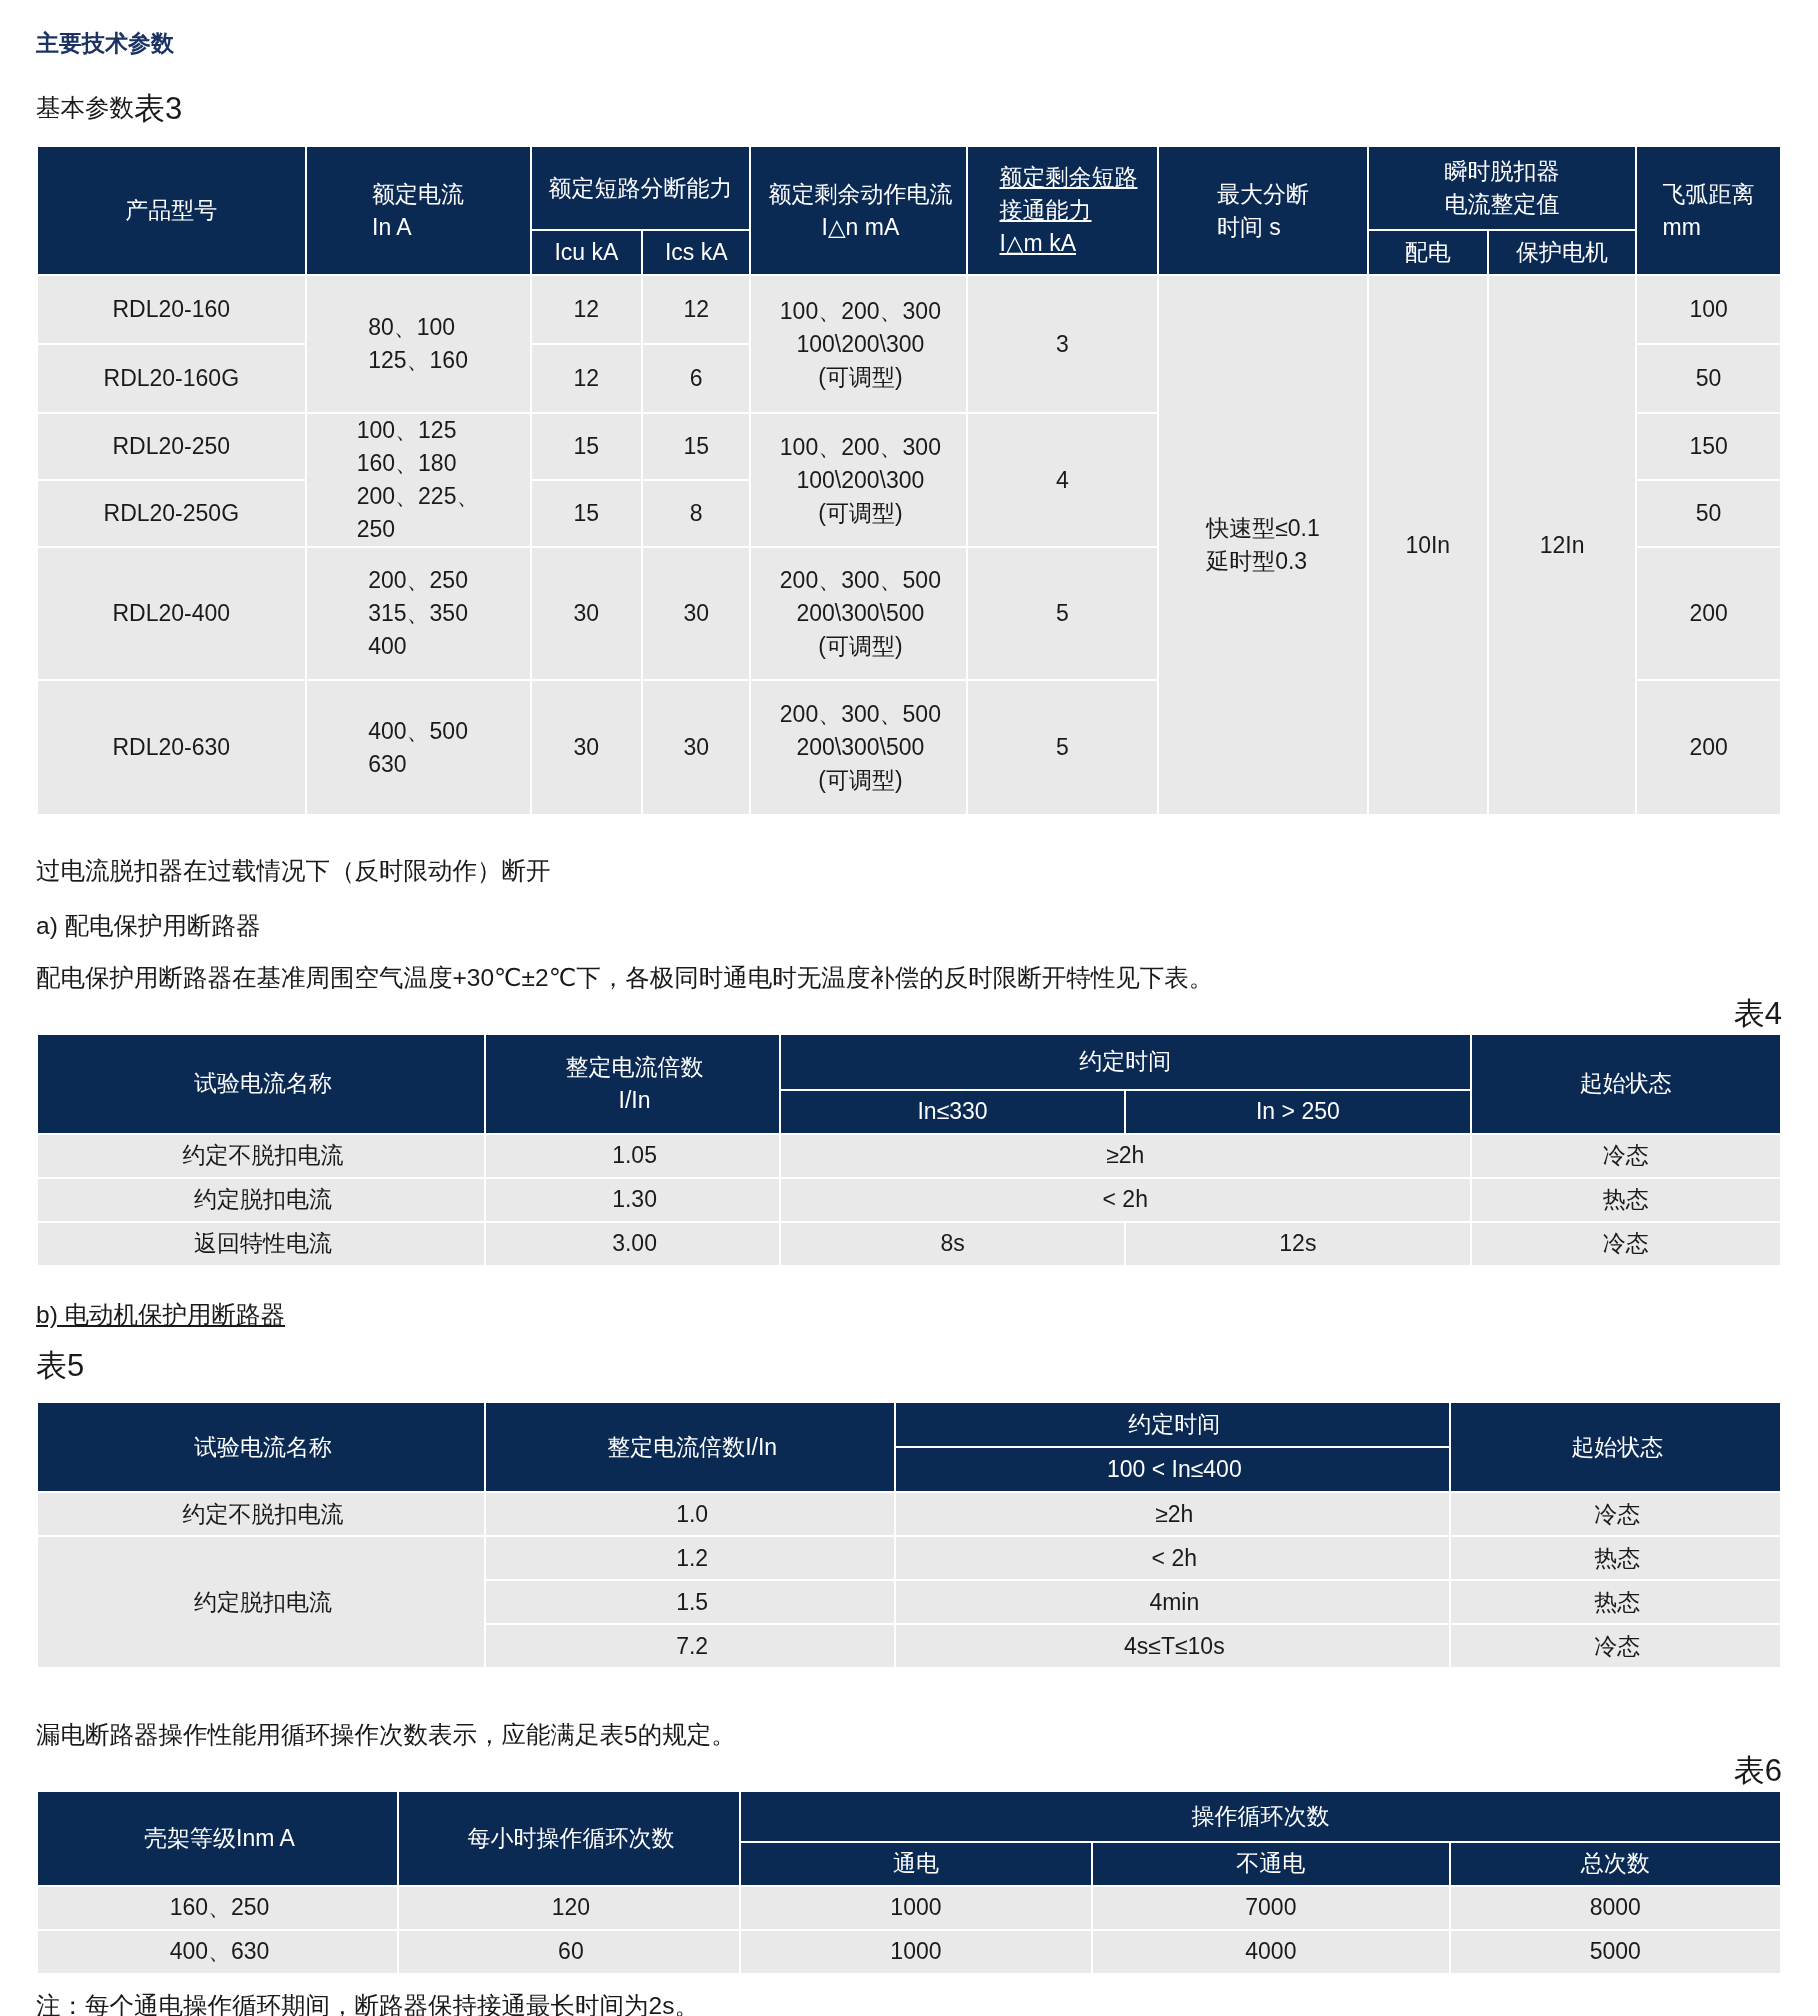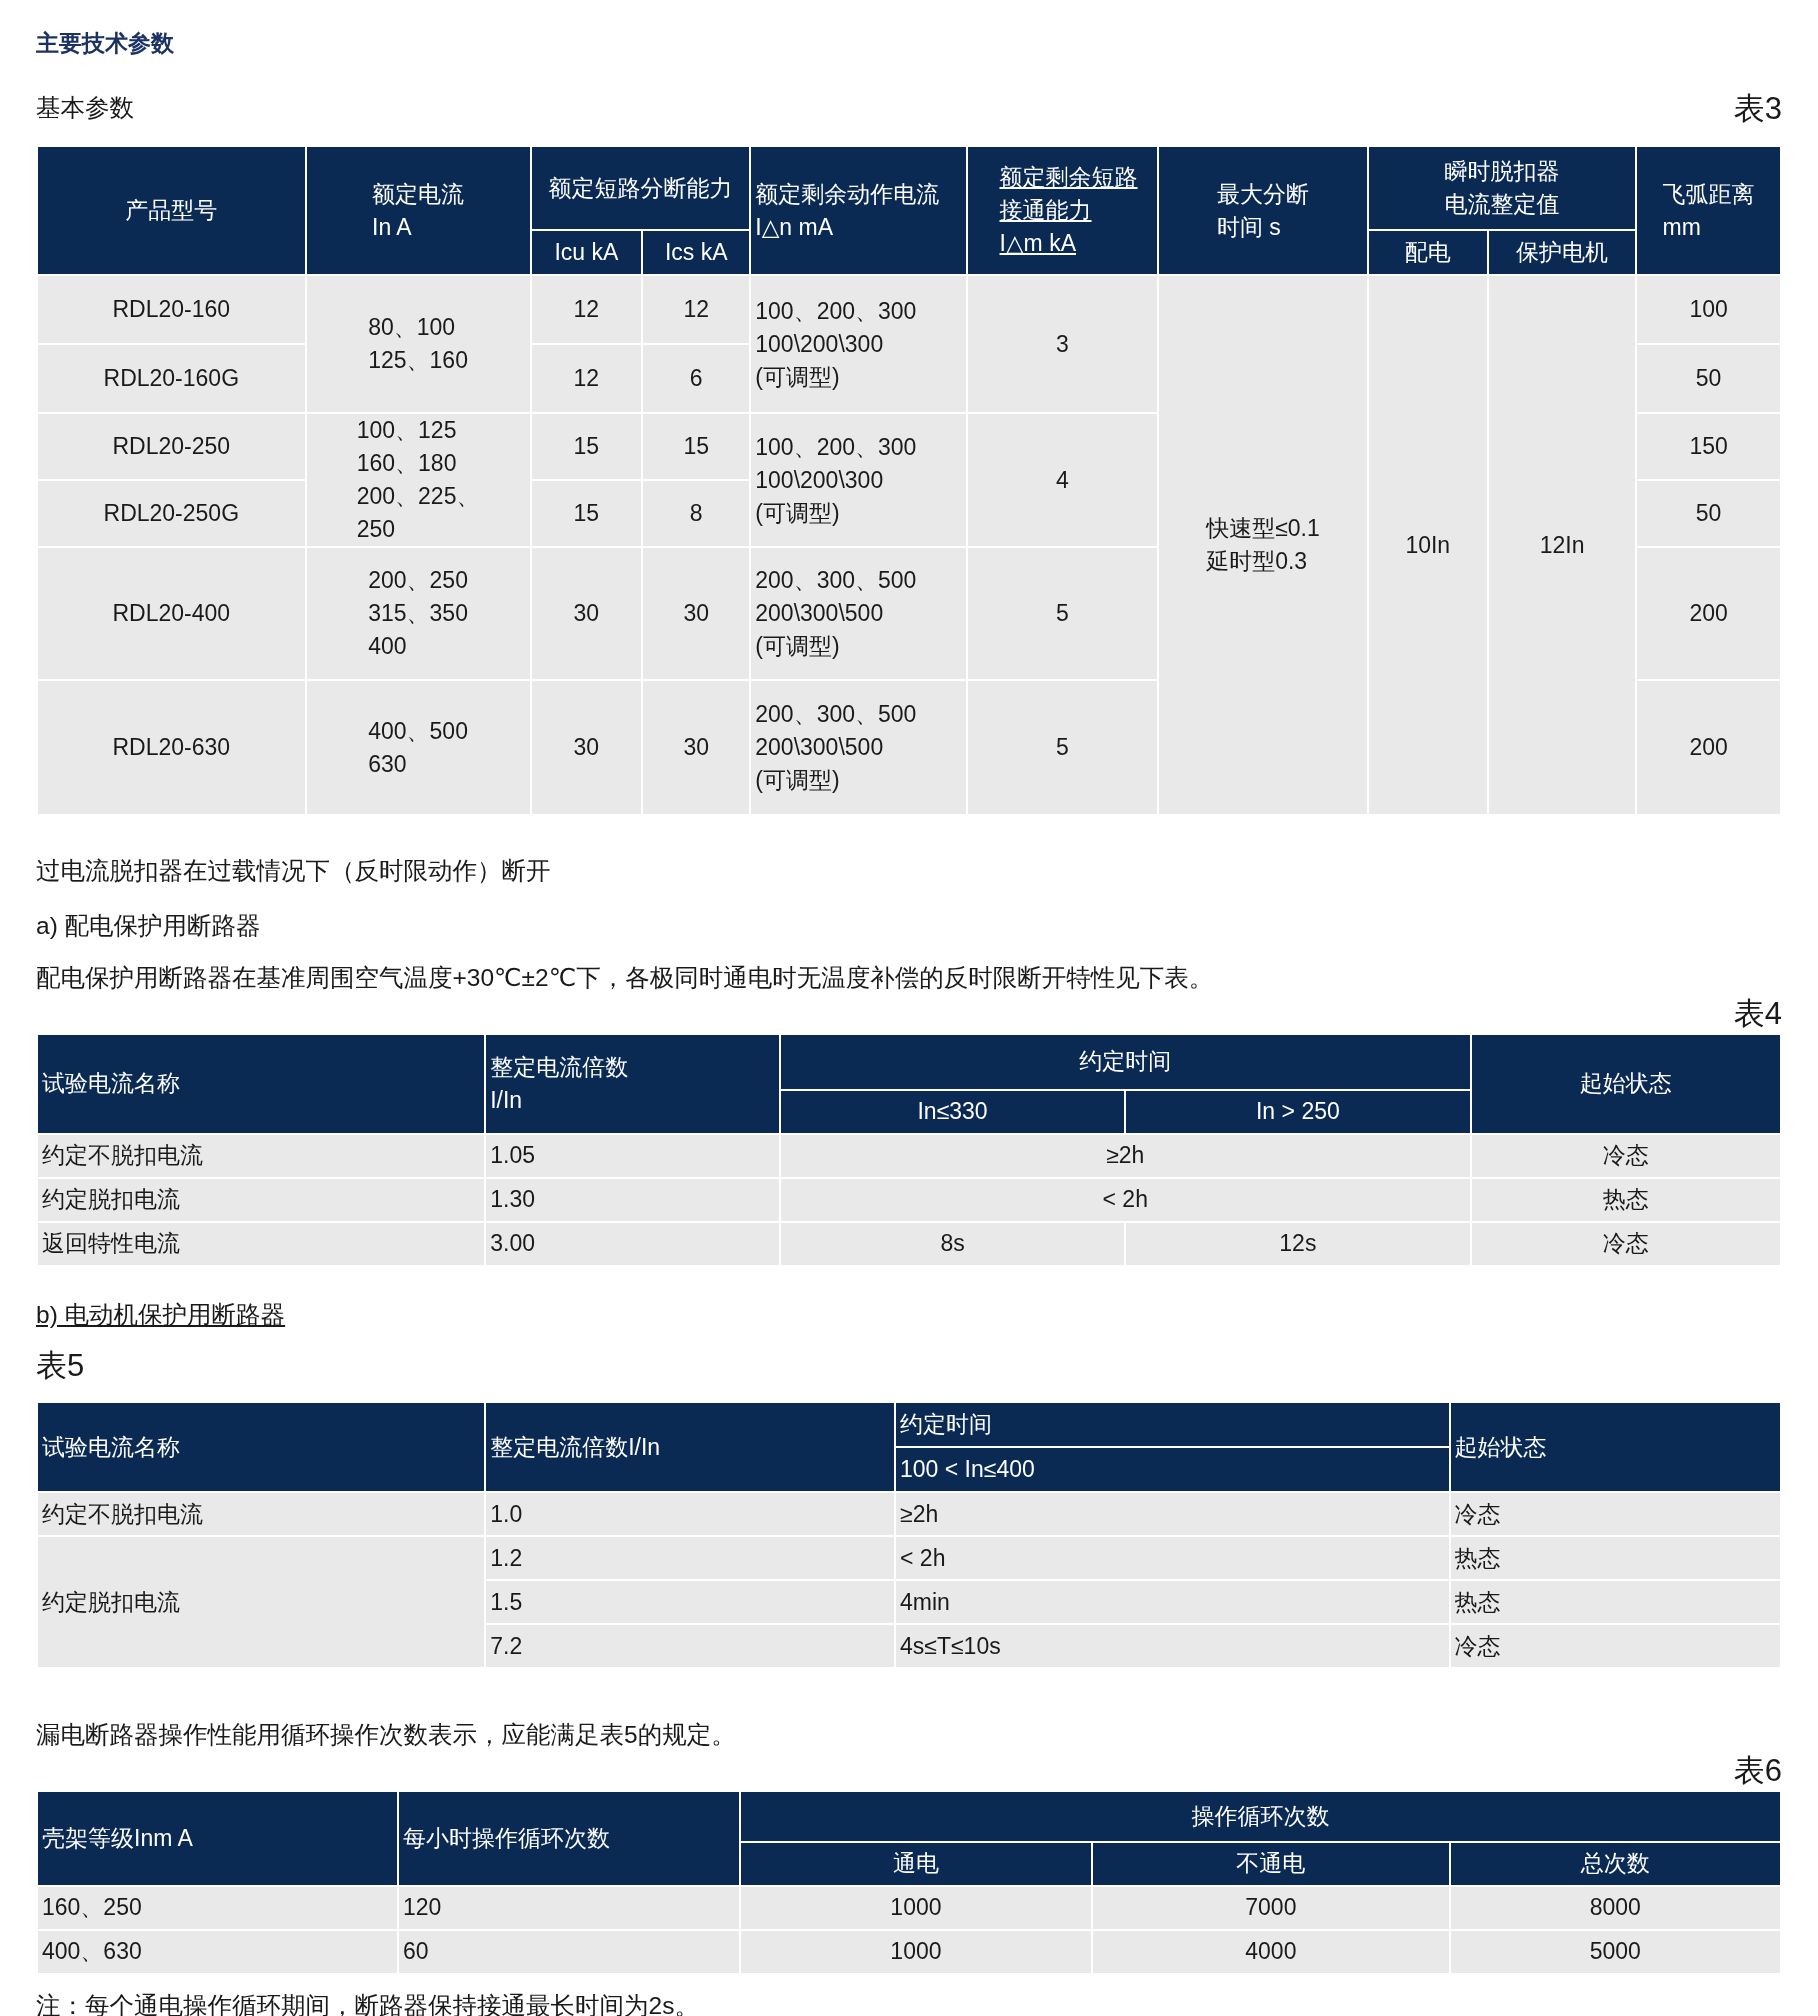--- a/index.html
+++ b/index.html
@@ -6,21 +6,21 @@
   body{
     width:1818px;height:2017px;box-sizing:border-box;
     padding:0 36px 27px 36px;
     font-family:"Liberation Sans","DejaVu Sans",sans-serif;
     color:#1a1a1a;overflow:hidden;
   }
   .page-title{
     color:#1b3263;font-size:23px;font-weight:bold;
     margin:23.6px 0 0 0;line-height:38px;
   }
-  .row-between{display:flex;justify-content:space-between;align-items:flex-end;}
+  .row-between{display:flex;align-items:flex-end;}
   .subhead{font-size:24.5px;margin-top:31px;line-height:29px;}
   .tbl-label{font-size:31px;line-height:27px;text-align:right;}
   .para{font-size:24.5px;line-height:29px;margin:0;}
   .p-over{margin-top:40px;}
   .p-sec-a{margin-top:25.5px;}
   .p-desc-a{margin-top:23.6px;}
   .p-sec-b{margin-top:33px;text-decoration:underline;}
   .p-desc-b{margin-top:23.6px;}
   .p-desc-c{margin-top:51px;}
   .lbl-own-line{margin-top:8px;}
@@ -30,21 +30,21 @@
   th,td{border:2.7px solid #fff;padding:0;font-weight:normal;font-size:23px;
         vertical-align:middle;line-height:33px;}
   thead th{background:#0a2a54;color:#ffffff;}
   tbody td{background:#e9e9e9;color:#1a1a1a;}
   .t3{margin-top:23.6px;}
   .t4{margin-top:5.5px;}
   .t5{margin-top:22px;}
   .t6{margin-top:5.5px;}
 
   .c{text-align:center;}
-  .l{text-align:left;padding-left:4px;}
+  .l{text-align:center;padding-left:4px;}
   .l35{text-align:left;padding-left:32px;text-decoration:underline;}
   .pre{white-space:pre-line;}
   .cb{text-align:center;}
   .cb>span{display:inline-block;text-align:left;white-space:pre-line;vertical-align:middle;}
 </style>
 </head>
 <body>
 
 <h1 class="page-title">主要技术参数</h1>
 

